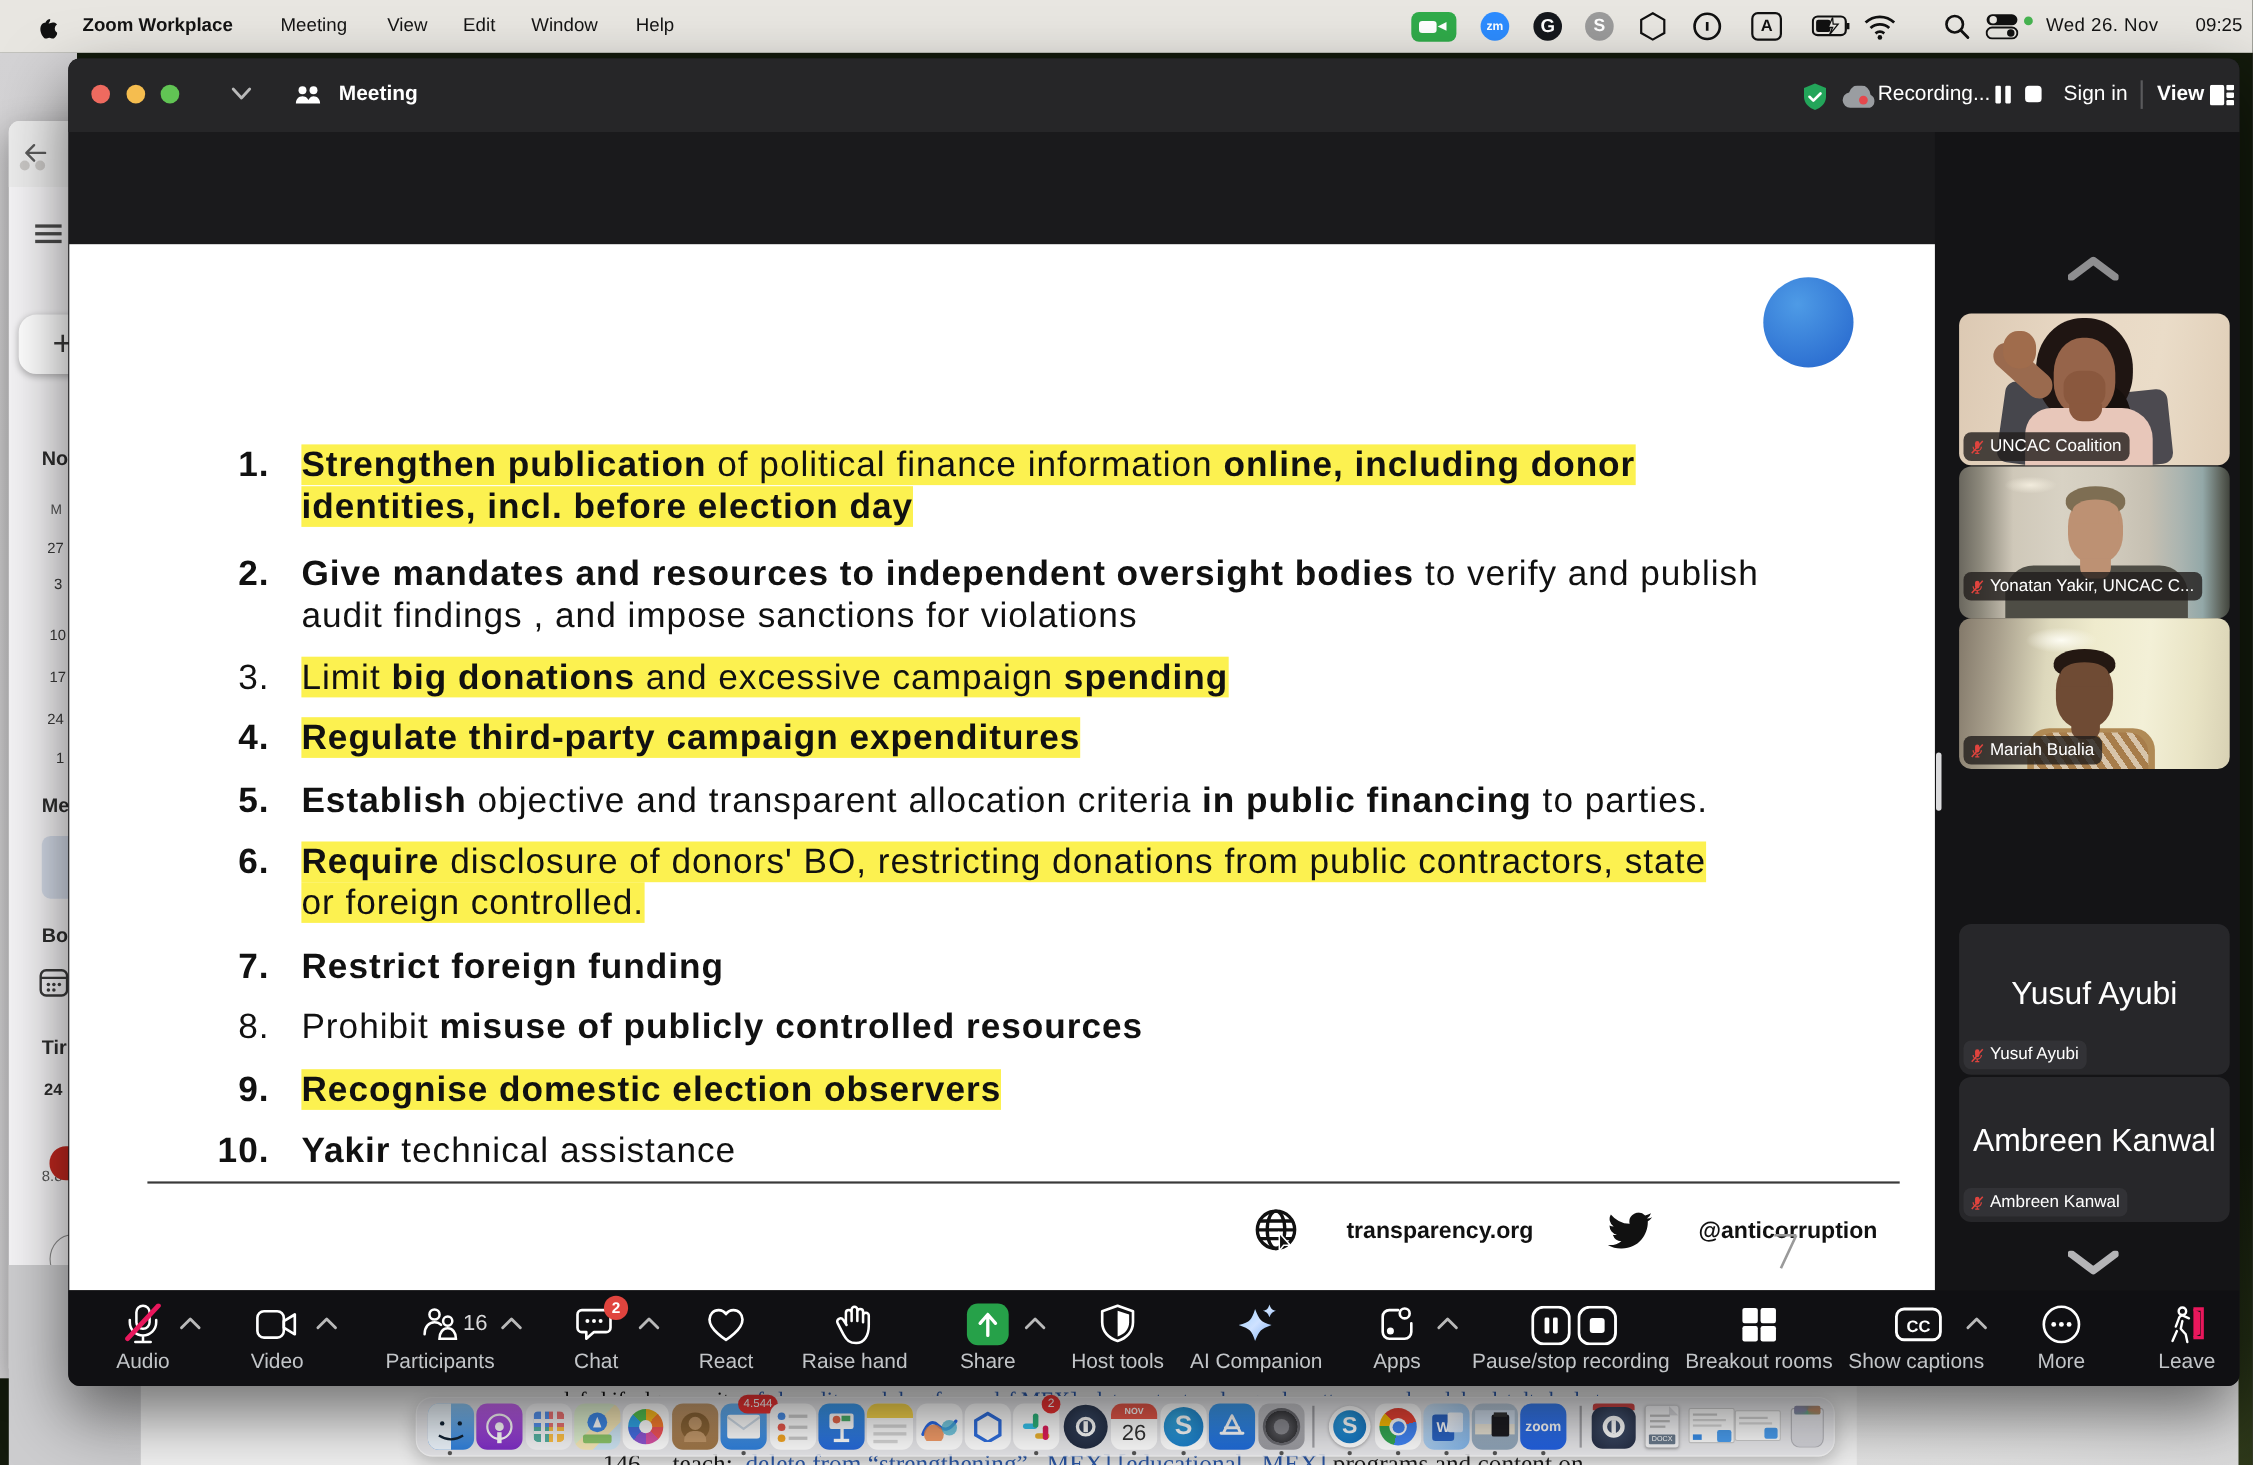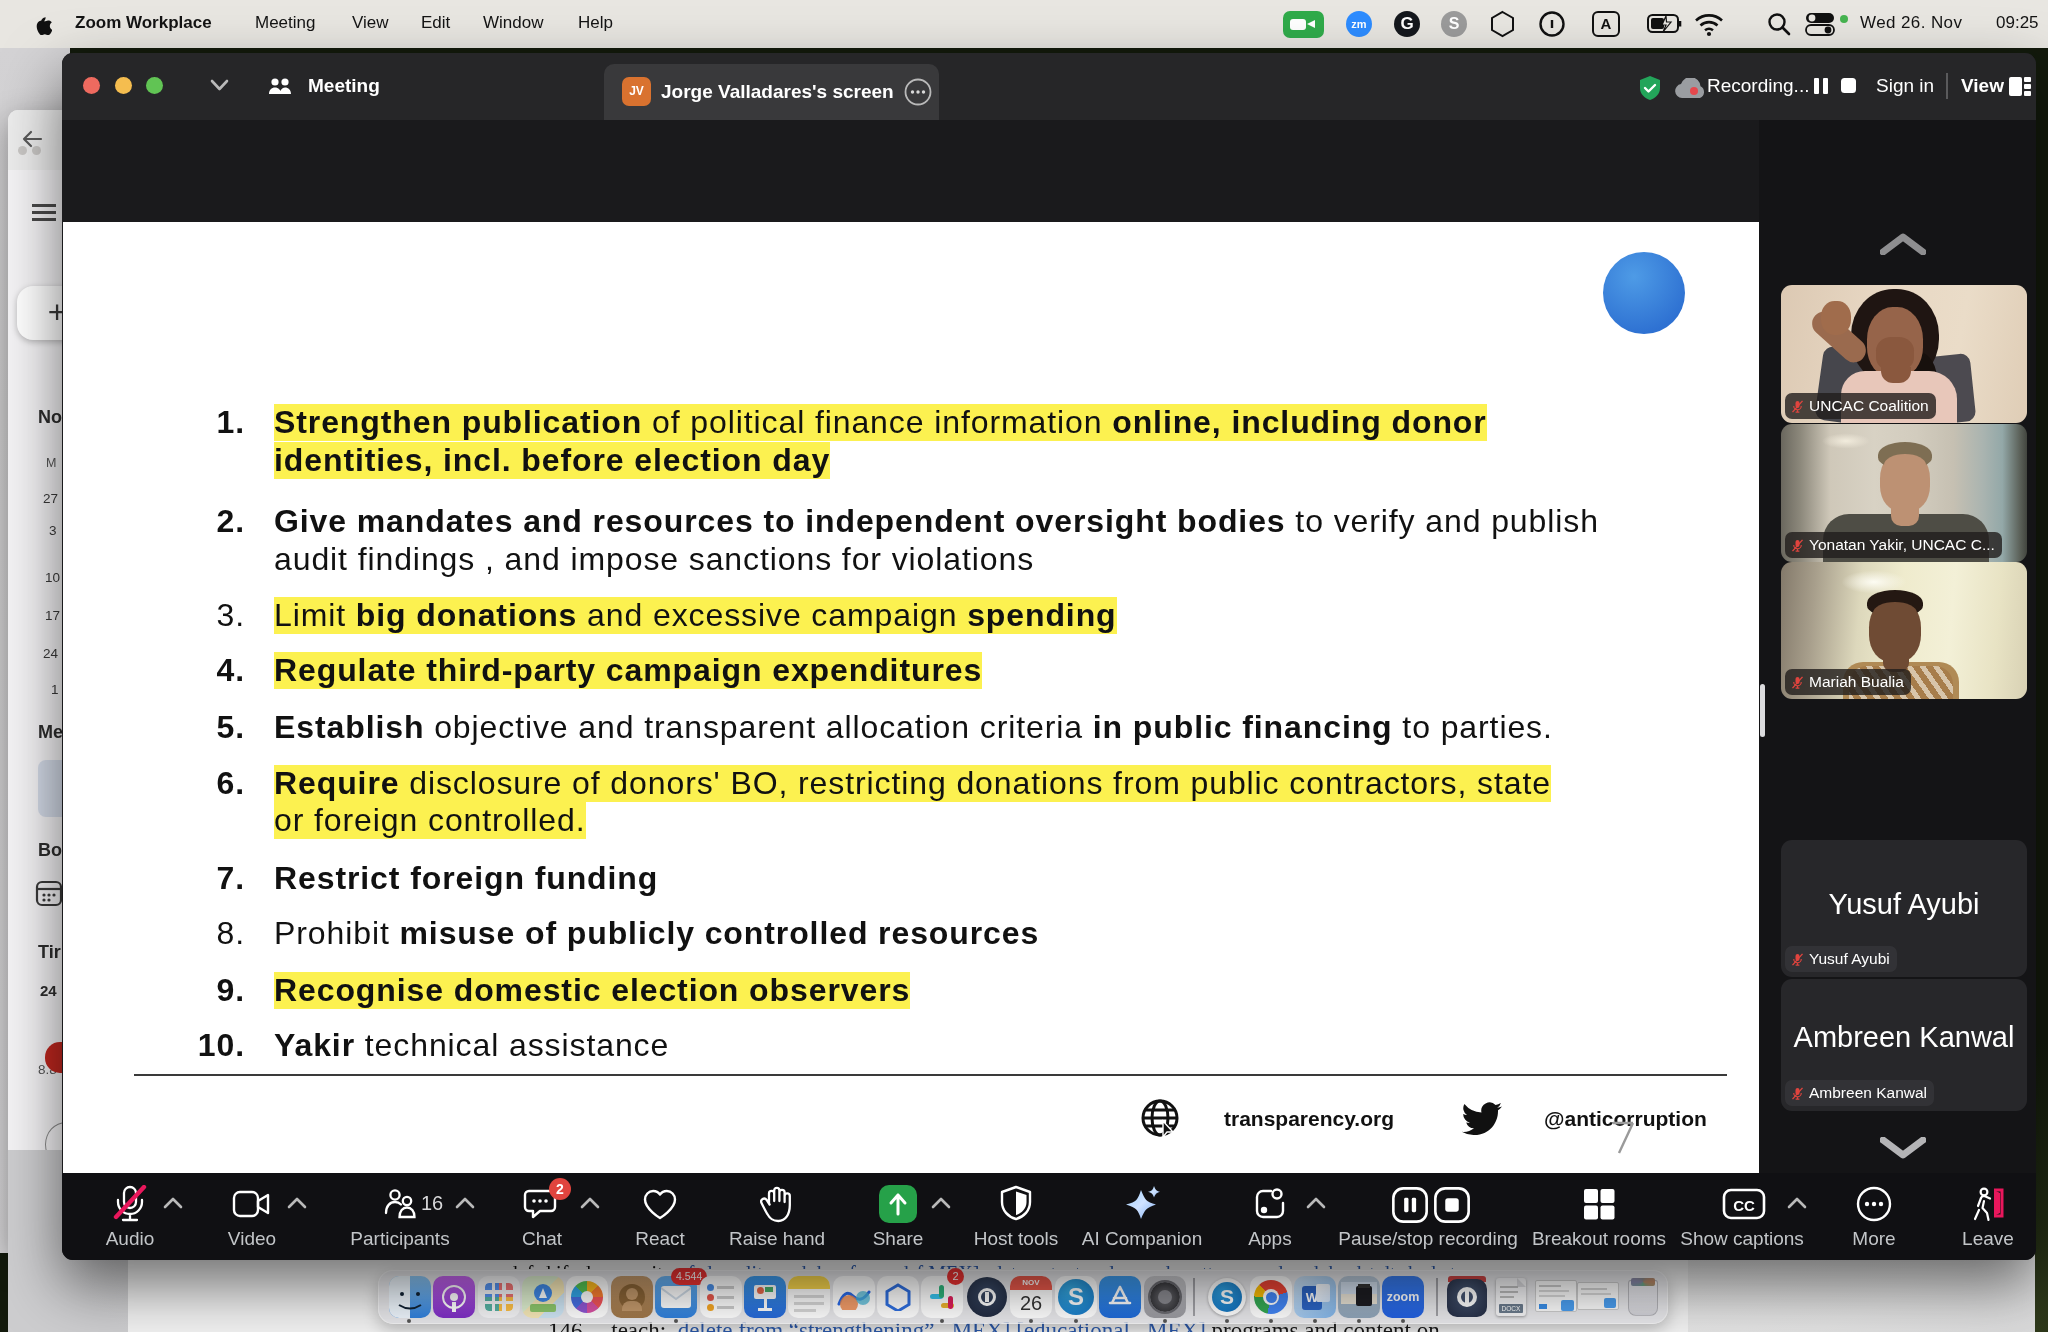--- a/index.html
+++ b/index.html
@@ -316,30 +316,20 @@
     <div class="tl" style="left:84px;background:#61c454;"></div>
     <svg class="abs" style="left:148px;top:26px" width="19" height="12" viewBox="0 0 19 12">
         <path d="M2 2l7.5 8L17 2" fill="none" stroke="#b9b9b9" stroke-width="2.6" stroke-linecap="round" stroke-linejoin="round"></path>
       </svg>
     <svg class="abs" style="left:205px;top:21px" width="26" height="24" viewBox="0 0 26 24">
         <circle cx="8" cy="8" r="3.6" fill="#fff"></circle>
         <circle cx="18" cy="8" r="3.6" fill="#fff"></circle>
         <path d="M2 20c0-4 2.6-6.5 6-6.5s6 2.5 6 6.5zM12.5 20c.4-3.4 2.6-6.5 5.5-6.5 3.4 0 6 2.5 6 6.5z" fill="#fff"></path>
       </svg>
     <div class="abs" style="left:246px;top:22px;color:#fff;font-size:19px;font-weight:bold;">Meeting</div>
-    <div id="tab" class="abs">
-      <div class="abs" style="left:18px;top:13px;width:29px;height:29px;background:#d9722f;border-radius:7px;color:#fff;font-size:12px;font-weight:bold;text-align:center;line-height:29px;">JV</div>
-      <div class="abs" style="left:57px;top:17px;color:#fff;font-size:19px;font-weight:bold;">Jorge Valladares's screen</div>
-      <svg class="abs" style="left:300px;top:14px" width="28" height="28" viewBox="0 0 28 28">
-          <circle cx="14" cy="14" r="12.5" fill="none" stroke="#b9b9b9" stroke-width="1.8"></circle>
-          <circle cx="8.5" cy="14" r="1.7" fill="#d9d9d9"></circle>
-          <circle cx="14" cy="14" r="1.7" fill="#d9d9d9"></circle>
-          <circle cx="19.5" cy="14" r="1.7" fill="#d9d9d9"></circle>
-        </svg>
-    </div>
     <svg class="abs" style="left:1576px;top:22px" width="24" height="26" viewBox="0 0 24 26">
         <path d="M12 1 22 5v8c0 6-4.5 10-10 12C6.5 23 2 19 2 13V5z" fill="#23a55a"></path>
         <path d="M7 13l3.5 3.5L17 10" stroke="#fff" stroke-width="2.4" fill="none" stroke-linecap="round" stroke-linejoin="round"></path>
       </svg>
     <svg class="abs" style="left:1612px;top:25px" width="34" height="22" viewBox="0 0 34 22">
         <path d="M8 20a7 7 0 0 1-1-13.9A10 10 0 0 1 26.5 8.2 6.5 6.5 0 0 1 26 20z" fill="#9a9da1"></path>
         <circle cx="20" cy="13" r="4" fill="#e5484d"></circle>
       </svg>
     <div class="abs" style="left:1645px;top:22px;color:#fff;font-size:19px;">Recording...</div>
     <div class="abs" style="left:1752px;top:25px;width:4.5px;height:16px;background:#fff;border-radius:1px;"></div>
@@ -380,21 +370,21 @@
           <path d="M4 21 20 3" stroke="#e0443e" stroke-width="2.2"></path>
         </svg>UNCAC Coalition</div>
   </div>
   <div class="tile" style="top:371px;height:138px;background:linear-gradient(90deg,#6a675e 0%,#8d897c 8%,#cfc8b9 20%,#d8d2c4 38%,#d2ccbe 55%,#c6c0b2 70%,#aab4b0 82%,#93a8a8 90%,#5c625a 97%,#42453e 100%);">
     <div class="abs" style="left:30px;top:6px;width:70px;height:22px;background:radial-gradient(34px 11px at 50% 50%,#f2ecdd 0%,transparent 70%);"></div>
     <div class="abs" style="left:99px;top:26px;width:50px;height:62px;border-radius:46% 46% 42% 42%;background:#bd9173;"></div>
     <div class="abs" style="left:97px;top:18px;width:54px;height:26px;border-radius:50% 50% 40% 40%;background:#7e6e53;"></div>
     <div class="abs" style="left:103px;top:30px;width:42px;height:22px;border-radius:50% 50% 0 0;background:#bd9173;"></div>
     <div class="abs" style="left:42px;top:90px;width:166px;height:48px;border-radius:26px 26px 0 0;background:#4e4d45;"></div>
     <div class="abs" style="left:110px;top:84px;width:28px;height:18px;background:#bd9173;border-radius:0 0 10px 10px;"></div>
-    <div class="lbl" style="bottom:4px;"><svg width="15" height="15" viewBox="0 0 24 24">
+    <div class="lbl" style="bottom:16px;"><svg width="15" height="15" viewBox="0 0 24 24">
           <path d="M12 3a3.2 3.2 0 0 1 3.2 3.2v5a3.2 3.2 0 0 1-6.4 0v-5A3.2 3.2 0 0 1 12 3z" fill="#e0443e"></path>
           <path d="M6 11.3a6 6 0 0 0 12 0M12 17.5V21M9 21h6" stroke="#e0443e" stroke-width="1.8" fill="none"></path>
           <path d="M4 21 20 3" stroke="#e0443e" stroke-width="2.2"></path>
         </svg>Yonatan Yakir, UNCAC C...</div>
   </div>
   <div class="tile" style="top:509px;height:137px;background:linear-gradient(95deg,#83796a 0%,#a89f8c 14%,#ddd8bc 32%,#efebcd 48%,#f3f0d7 68%,#e8e3c4 86%,#d8d1b4 100%);">
     <div class="abs" style="left:48px;top:4px;width:90px;height:32px;background:radial-gradient(45px 16px at 50% 50%,#fdfcf3 0%,transparent 72%);"></div>
     <div class="abs" style="left:88px;top:36px;width:52px;height:64px;border-radius:46% 46% 42% 42%;background:#6f4b34;"></div>
     <div class="abs" style="left:86px;top:28px;width:56px;height:26px;border-radius:50% 50% 40% 40%;background:#241812;"></div>
     <div class="abs" style="left:92px;top:40px;width:44px;height:22px;border-radius:50% 50% 0 0;background:#6f4b34;"></div>

